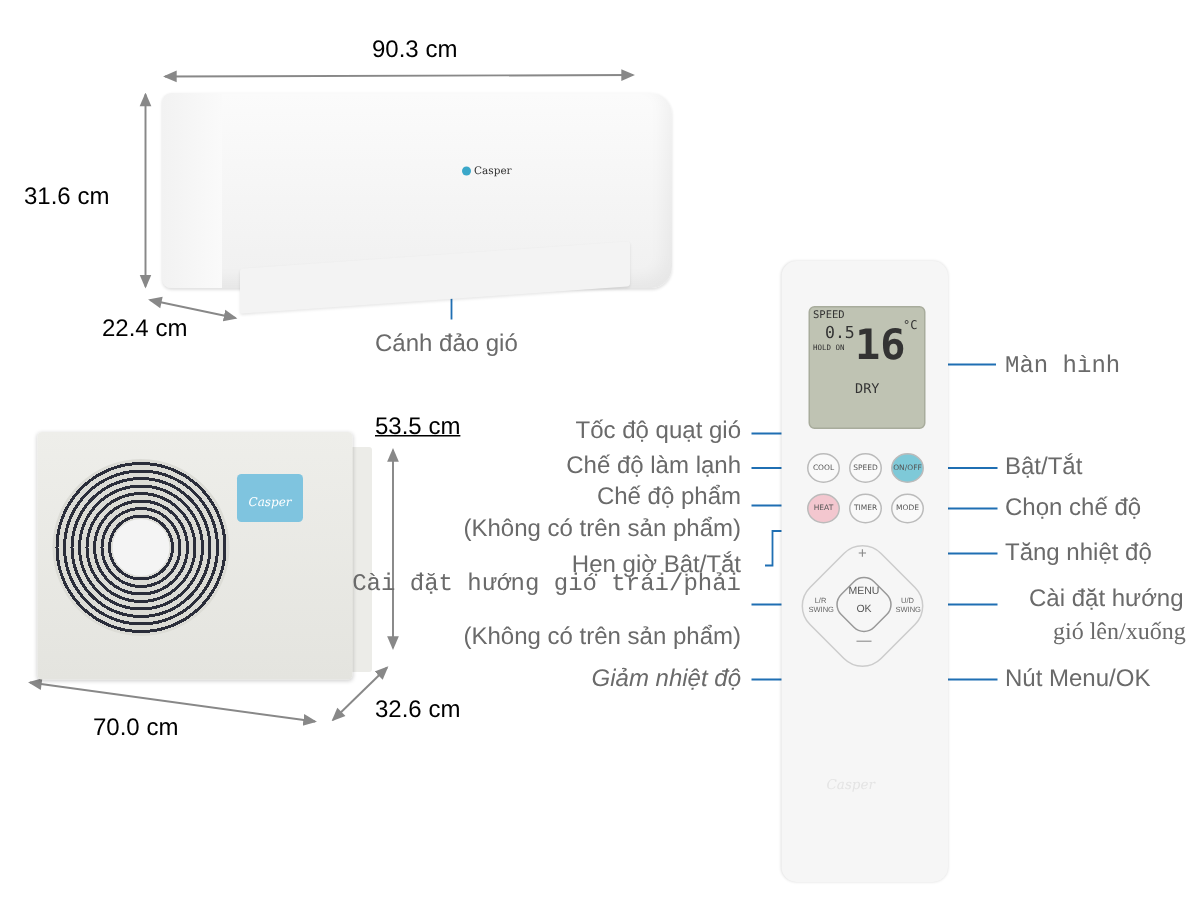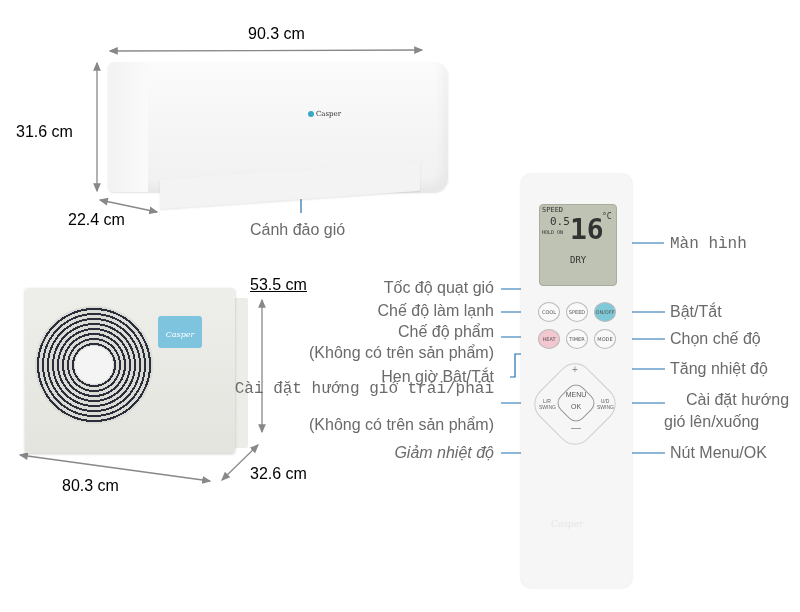--- a/index.html
+++ b/index.html
@@ -75,21 +75,21 @@
     <line x1="578" y1="369" x2="665" y2="369"></line>
     <line x1="610" y1="403" x2="665" y2="403"></line>
     <polyline points="583,425 583,453 665,453"></polyline>
   </g>
 </svg>
 
 <div class="dim" style="left:248px;top:25px;">90.3 cm</div>
 <div class="dim" style="left:16px;top:123px;">31.6 cm</div>
 <div class="dim" style="left:68px;top:211px;">22.4 cm</div>
 <div class="dim" style="left:250px;top:276px;text-decoration:underline;">53.5 cm</div>
-<div class="dim" style="left:62px;top:477px;">80.3 cm</div>
+<div class="dim" style="left:62px;top:477px;">70.0 cm</div>
 <div class="dim" style="left:250px;top:465px;">32.6 cm</div>
 
 <div class="indoor">
   <div class="side"></div>
   <div class="logo"><span class="dot"></span><span>Casper</span></div>
 </div>
 <div class="flap"></div>
 <div class="lbl" style="left:250px;top:220px;">Cánh đảo gió</div>
 
 <div class="outside"></div>
@@ -135,14 +135,14 @@
 <div class="lbl r" style="right:306px;top:367px;">Hẹn giờ Bật/Tắt</div>
 <div class="lbl r" style="right:306px;top:379px;font-family:Liberation Mono, monospace;">Cài đặt hướng gió trái/phải</div>
 <div class="lbl r" style="right:306px;top:415px;">(Không có trên sản phẩm)</div>
 <div class="lbl r" style="right:306px;top:443px;font-style:italic;">Giảm nhiệt độ</div>
 
 <div class="lbl" style="left:670px;top:234px;font-family:Liberation Mono, monospace;">Màn hình</div>
 <div class="lbl" style="left:670px;top:302px;">Bật/Tắt</div>
 <div class="lbl" style="left:670px;top:329px;">Chọn chế độ</div>
 <div class="lbl" style="left:670px;top:359px;">Tăng nhiệt độ</div>
 <div class="lbl" style="left:670px;top:390px;margin-left:16px;">Cài đặt hướng</div>
-<div class="lbl" style="left:664px;top:412px;">gió lên/xuống</div>
+<div class="lbl" style="left:702px;top:412px;font-family:Liberation Serif, serif;">gió lên/xuống</div>
 <div class="lbl" style="left:670px;top:443px;">Nút Menu/OK</div>
 
 </body></html>

